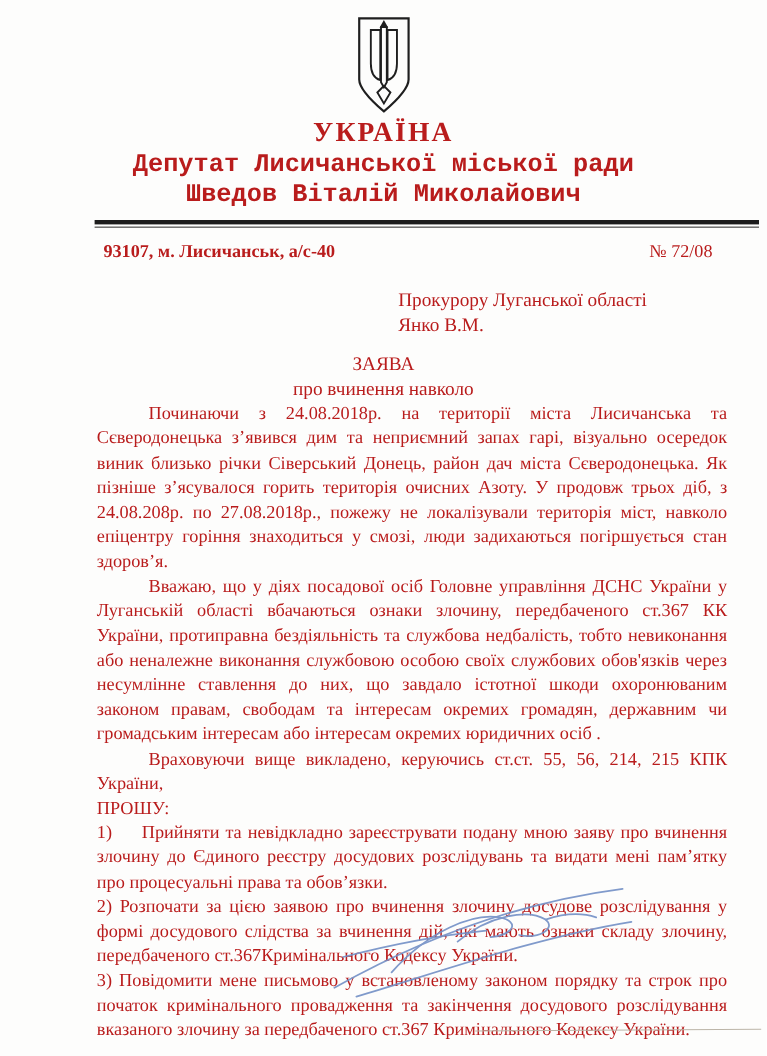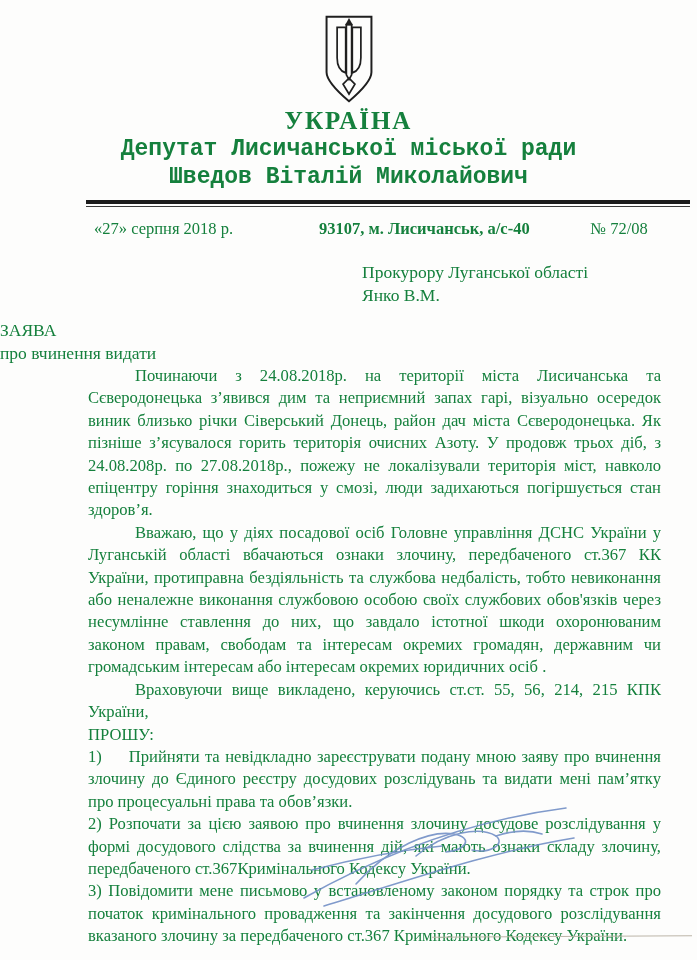--- a/index.html
+++ b/index.html
@@ -1,21 +1,21 @@
 <!DOCTYPE html>
 <html><head>
 <meta charset="utf-8">
 <style>
   html,body{margin:0;padding:0;background:#ffffff;}
   .page{
     position:relative;
     width:697px;height:960px;
     background:#fdfdfc;
     font-family:"Liberation Serif", serif;
-    color:#15803d;
+    color:#b91c1c;
     overflow:hidden;
     box-sizing:border-box;
   }
   
   .letterhead{text-align:center;padding-top:14px;}
   .emblem{display:block;margin:0 auto;}
   .country{font-weight:bold;font-size:25px;letter-spacing:2px;margin-top:3px;}
   .dep-line{font-weight:bold;font-size:23px;margin-top:1px;line-height:27px;font-family:Liberation Mono, monospace;}
   .rule{
     margin:9px 7px 0 86px;
@@ -24,21 +24,21 @@
     height:2px;
   }
   
   .meta{display:flex;align-items:baseline;margin:12px 32px 0 94px;font-size:16.5px;}
   .meta-date{width:225px;}
   .meta-addr{flex:1;font-weight:bold;text-align:left;}
   .meta-num{width:92px;text-align:center;}
   
   .addressee{margin:22px 0 0 362px;font-size:17.5px;line-height:23px;}
   
-  .doc-title{margin-top:12px;font-size:17.5px;line-height:23px;}
+  .doc-title{text-align:center;margin-top:12px;font-size:17.5px;line-height:23px;}
   
   .body{
     margin:0 36px 0 88px;
     font-size:16.6px;line-height:22.4px;
     text-align:justify;
   }
   p.body{margin-top:0;margin-bottom:0;}
   .indent{text-indent:47px;}
   .gap-top{margin-top:15px;}
   .gap-top-lg{margin-top:21px;}
@@ -63,33 +63,32 @@
       <path d="M50 97 L59 106 L50 121 L41 106 Z" fill="none" stroke="#1f1f1f" stroke-width="2.6"></path>
     </svg>
     <div class="country">УКРАЇНА</div>
     <div class="dep-line">Депутат Лисичанської міської ради</div>
     <div class="dep-line">Шведов Віталій Миколайович</div>
   </div>
 
   <div class="rule"></div>
 
   <div class="meta">
-    <span class="meta-date">«27» серпня 2018 р.</span>
     <span class="meta-addr">93107, м. Лисичанськ, а/с-40</span>
     <span class="meta-num">№ 72/08</span>
   </div>
 
   <div class="addressee">
     <div>Прокурору Луганської області</div>
     <div>Янко В.М.</div>
   </div>
 
   <div class="doc-title">
     <div>ЗАЯВА</div>
-    <div>про вчинення видати</div>
+    <div>про вчинення навколо</div>
   </div>
 
   <p class="body indent gap-top">Починаючи з 24.08.2018р. на території міста Лисичанська та Сєверодонецька з’явився дим та неприємний запах гарі, візуально осередок виник близько річки Сіверський Донець, район дач міста Сєверодонецька. Як пізніше з’ясувалося горить територія очисних Азоту. У продовж трьох діб, з 24.08.208р. по 27.08.2018р., пожежу не локалізували територія міст, навколо епіцентру горіння знаходиться у смозі, люди задихаються погіршується стан здоров’я.</p>
   <p class="body indent">Вважаю, що у діях посадової осіб Головне управління ДСНС України у Луганській області  вбачаються ознаки злочину, передбаченого ст.367 КК України, протиправна бездіяльність та службова  недбалість, тобто невиконання або неналежне виконання службовою особою своїх службових обов'язків через несумлінне ставлення до них, що завдало істотної шкоди охоронюваним законом правам, свободам та  інтересам  окремих громадян, державним чи громадським інтересам або інтересам окремих юридичних осіб .</p>
   <p class="body indent gap-top-lg">Враховуючи вище викладено, керуючись ст.ст. 55, 56, 214, 215 КПК України,</p>
 
   <p class="body gap-top-lg">ПРОШУ:</p>
   <p class="body">1)&nbsp;&nbsp;&nbsp;&nbsp;&nbsp;Прийняти та невідкладно зареєструвати подану мною заяву про вчинення злочину до Єдиного реєстру досудових розслідувань та видати мені  пам’ятку про процесуальні права та обов’язки.</p>
   <p class="body">2) Розпочати за цією заявою про вчинення злочину досудове розслідування у формі досудового слідства за вчинення дій, які мають ознаки складу злочину, передбаченого ст.367Кримінального Кодексу України.</p>
   <p class="body">3) Повідомити мене письмово у встановленому законом порядку та строк про початок кримінального провадження та закінчення досудового розслідування вказаного  злочину за передбаченого ст.367 Кримінального Кодексу України.</p>

